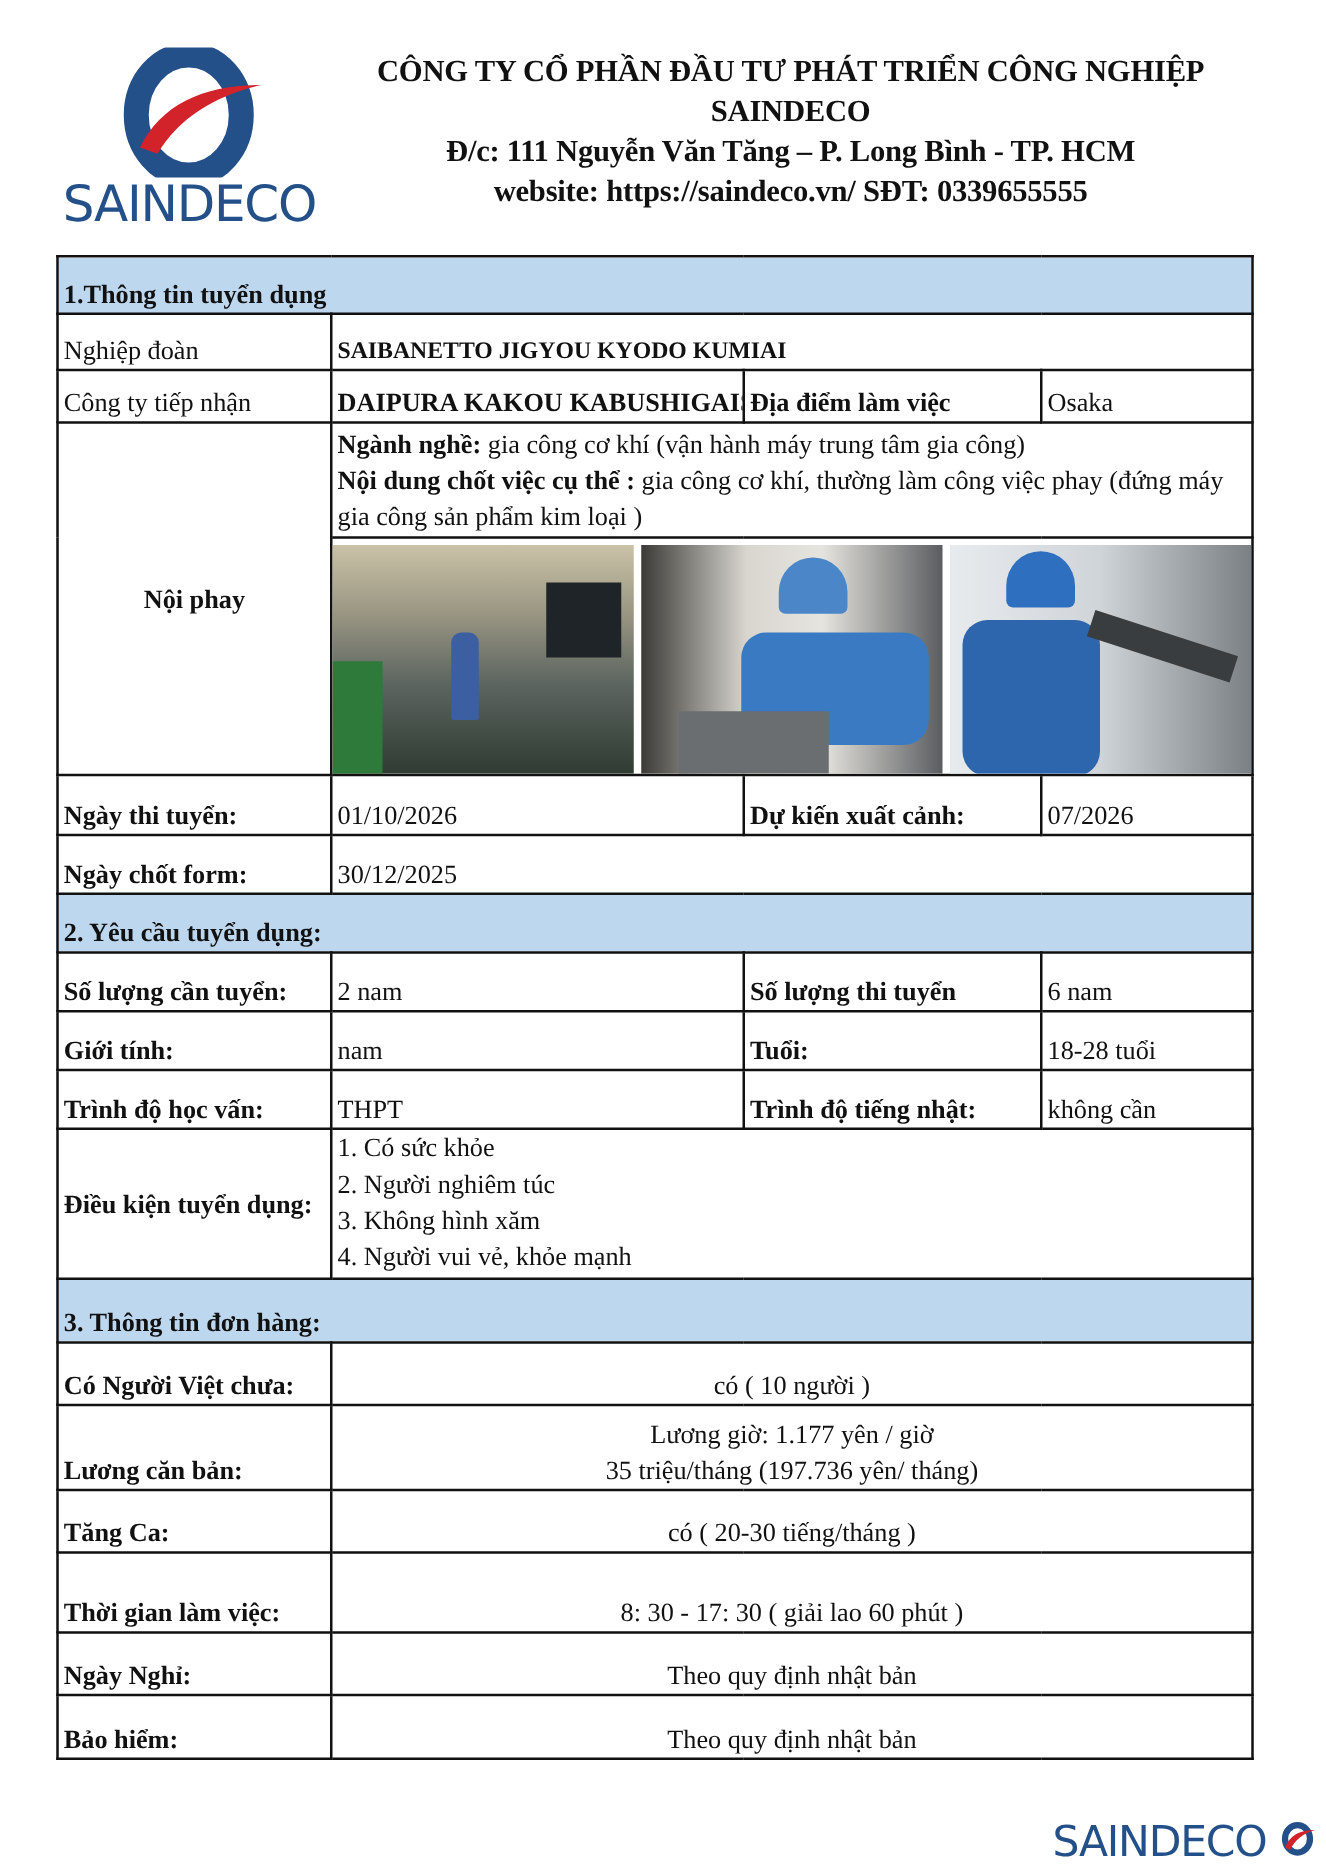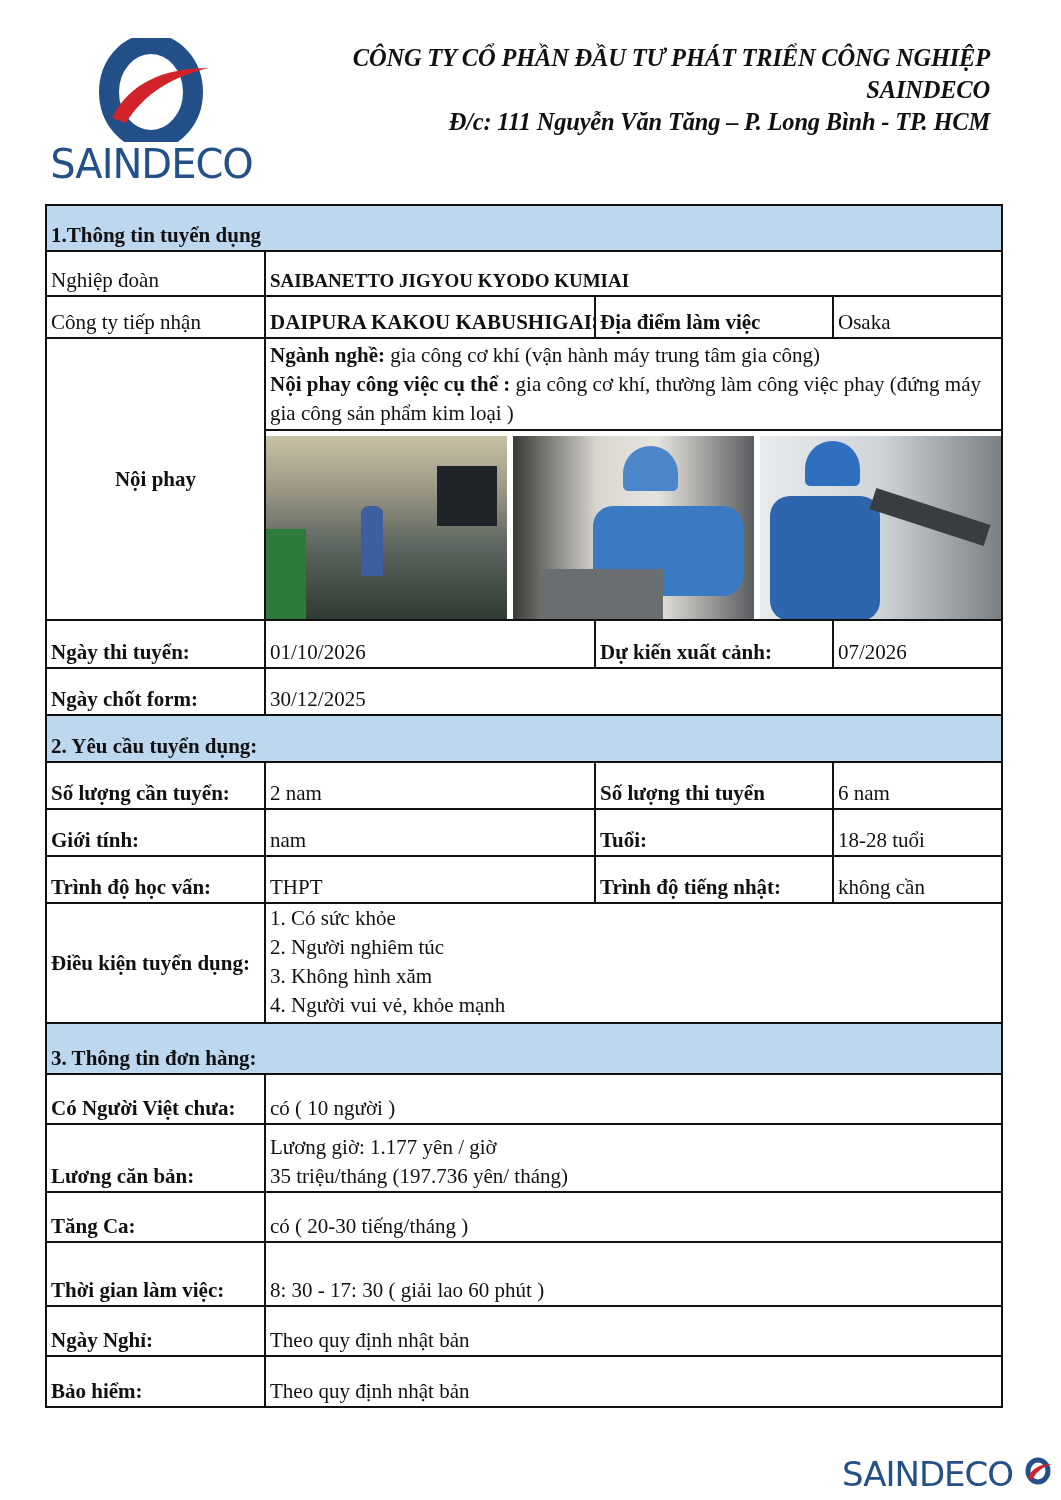--- a/index.html
+++ b/index.html
@@ -8,36 +8,36 @@
       font-family: "Liberation Serif", "DejaVu Serif", serif; color: #111;
     }
     .header { position: absolute; left: 0; top: 0; width: 1061px; height: 200px; }
     .logo { position: absolute; left: 44px; top: 38px; width: 215px; height: 148px; }
     .logo-text {
       position: absolute; left: 0; top: 104px; width: 215px; text-align: center;
       font-family: "DejaVu Sans", sans-serif; font-size: 40px; letter-spacing: -1px;
       color: #24508a; line-height: 44px;
     }
     .company {
-      position: absolute; left: 275px; top: 42px; width: 715px; text-align: right;
-      font-weight: bold; font-size: 24.5px; line-height: 32px; letter-spacing: -0.2px; font-style: italic;
+      position: absolute; left: 275px; top: 42px; width: 715px; text-align: center;
+      font-weight: bold; font-size: 24.5px; line-height: 32px; letter-spacing: -0.2px;
     }
     .company div { white-space: nowrap; }
 
     table.form {
       position: absolute; left: 45px; top: 204px; width: 956px;
       border-collapse: collapse; table-layout: fixed;
     }
     table.form td {
       border: 2px solid #111; padding: 0 4px; font-size: 21px; line-height: 29px;
       vertical-align: bottom; white-space: nowrap; overflow: hidden;
     }
     .section td { background: #bdd7ee; font-weight: bold; }
     .lbl { font-weight: bold; }
-    .center { }
+    .center { text-align: center; }
     .small-caps-val { font-size: 16px; font-weight: bold; }
     .noidung-label { text-align: center; vertical-align: middle !important; font-weight: bold; }
     .desc { vertical-align: top !important; padding-top: 2px !important; white-space: normal !important; line-height: 29px; }
     .photos { padding: 0 !important; vertical-align: top !important; }
     .photo-row { display: flex; gap: 6px; padding: 5px 0 0 0; height: 183px; }
     .photo { flex: 1; height: 183px; position: relative; overflow: hidden; }
     .list { vertical-align: top !important; white-space: normal !important; line-height: 29px; }
     .footer-logo {
       position: absolute; left: 842px; top: 1452px; height: 44px; width: 215px;
     }
@@ -54,20 +54,21 @@
     <svg width="215" height="104" viewBox="0 0 215 104" style="position:absolute;left:0;top:0;">
       <ellipse cx="107" cy="54" rx="42" ry="48" fill="none" stroke="#24508a" stroke-width="20"></ellipse>
       <path d="M68 80 C 85 45, 120 30, 165 30 C 130 38, 100 55, 82 85 Z" fill="#d2232a"></path>
     </svg>
     <div class="logo-text">SAINDECO</div>
   </div>
   <div class="company">
     <div>CÔNG TY CỔ PHẦN ĐẦU TƯ PHÁT TRIỂN CÔNG NGHIỆP</div>
     <div>SAINDECO</div>
     <div>Đ/c: 111 Nguyễn Văn Tăng – P. Long Bình - TP. HCM</div>
+    <div>website: https://saindeco.vn/  SĐT: 0339655555</div>
   </div>
 </div>
 
 <table class="form">
   <colgroup>
     <col style="width:219px">
       <col style="width:330px">
       <col style="width:238px">
       <col style="width:169px">
   </colgroup>
@@ -83,21 +84,21 @@
   <tr style="height:42px">
     <td style="font-weight:normal;">Công ty tiếp nhận</td>
     <td class="small-caps-val">DAIPURA KAKOU KABUSHIGAISHA</td>
     <td class="lbl">Địa điểm làm việc</td>
     <td>Osaka</td>
   </tr>
   <tr style="height:92px">
     <td rowspan="2" class="noidung-label">Nội phay</td>
     <td colspan="3" class="desc">
       <b>Ngành nghề:</b><span> gia công cơ khí (vận hành máy trung tâm gia công)</span><br>
-      <b>Nội phay công việc cụ thể :</b><span> gia công cơ khí, thường làm công việc phay (đứng máy gia công sản phẩm kim loại )</span>
+      <b>Nội dung chốt việc cụ thể :</b><span> gia công cơ khí, thường làm công việc phay (đứng máy gia công sản phẩm kim loại )</span>
     </td>
   </tr>
   <tr style="height:190px">
     <td colspan="3" class="photos">
       <div class="photo-row">
         <div class="photo" style="background:linear-gradient(180deg,#c9c2a6 0%,#9a9683 30%,#5d6660 60%,#2f3b33 100%);">
           <div style="position:absolute;left:0;bottom:0;width:40px;height:90px;background:#2e7a3a;"></div>
           <div style="position:absolute;left:95px;top:70px;width:22px;height:70px;background:#3b5fa0;border-radius:8px 8px 2px 2px;"></div>
           <div style="position:absolute;right:10px;top:30px;width:60px;height:60px;background:#1f2428;"></div>
         </div>

